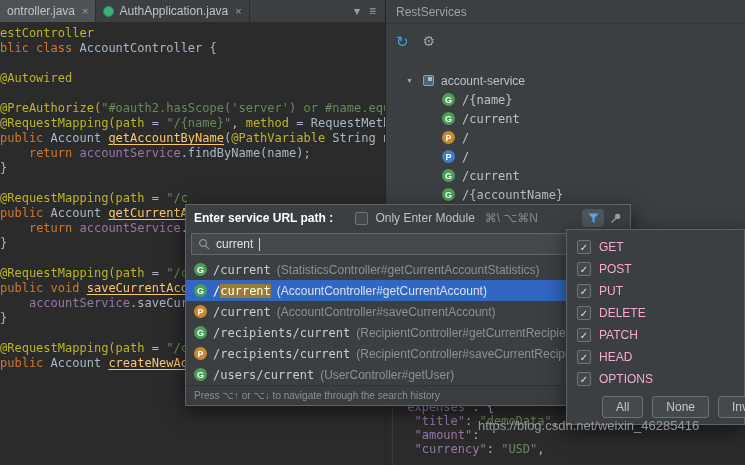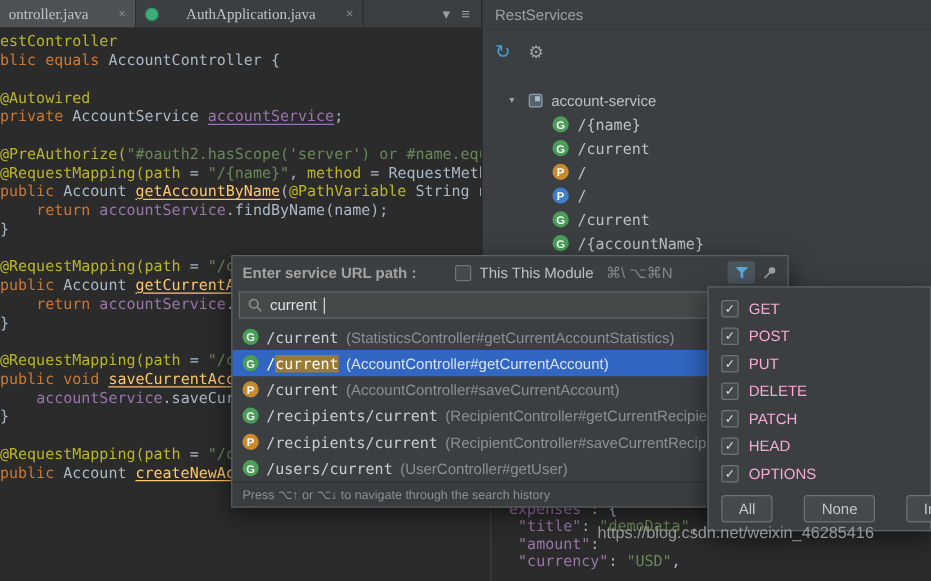--- a/index.html
+++ b/index.html
@@ -3,21 +3,21 @@
 <meta charset="utf-8">
 <style>
   html,body{margin:0;padding:0;background:#222;}
   #app{position:relative;width:745px;height:465px;background:#2b2b2b;overflow:hidden;
        font-family:"Liberation Sans",sans-serif;font-size:12px;color:#bbb;}
 
   
   #tabbar{position:absolute;left:0;top:0;width:385px;height:22px;background:#3c3f41;
           border-bottom:1px solid #282828;display:flex;align-items:stretch;z-index:1;}
   .tab{display:flex;align-items:center;padding:0 7px;border-right:1px solid #2c2e2f;
-       color:#bfc3c6;gap:22px;white-space:nowrap;font-family:Liberation Serif, serif;}
+       color:#bfc3c6;gap:5px;white-space:nowrap;}
   .tab.active{background:#4e5254;}
   .tab .close{color:#9a9da0;font-size:11px;margin-left:2px;}
   .springicon{width:11px;height:11px;border-radius:50%;background:#3ead7a;border:1px solid #2f8d62;box-sizing:border-box;}
   .tabbar-end{margin-left:auto;display:flex;align-items:center;gap:9px;padding-right:9px;color:#9da0a2;font-size:12px;}
 
   
   #editor{position:absolute;left:0;top:22px;width:385px;height:443px;background:#2b2b2b;
           overflow:hidden;font-family:"DejaVu Sans Mono",monospace;font-size:12px;
           line-height:15px;padding-top:4px;z-index:1;}
   .codeline{height:15px;white-space:pre;}
@@ -49,21 +49,21 @@
             border-top:1px solid #242627;font-family:"DejaVu Sans Mono",monospace;font-size:12px;
             line-height:14px;padding:6px 0 0 14px;overflow:hidden;z-index:2;box-sizing:border-box;}
   #jsonarea:before{content:'';position:absolute;left:6px;top:0;bottom:0;width:1px;background:#3a3d3e;}
   .jsonline{white-space:pre;color:#a9b7c6;}
   .key{color:#9876aa;} .val{color:#6a8759;}
 
   
   #popup{position:absolute;left:185px;top:204px;width:446px;background:#3c3f41;
          border:1px solid #5e6264;box-shadow:0 6px 20px rgba(0,0,0,.55);z-index:10;box-sizing:border-box;}
   #popup-header{height:26px;display:flex;align-items:center;padding:0 8px;}
-  #popup-title{font-weight:bold;color:#a3a3a3;}
+  #popup-title{font-weight:bold;color:#ffffff;}
   .spacer{flex:1;}
   .cb{display:inline-flex;align-items:center;justify-content:center;flex:none;width:13px;height:13px;
       background:#43494a;border:1px solid #6f7375;border-radius:2px;font-size:10px;color:#dfe2e4;box-sizing:border-box;}
   #module-label{margin-left:7px;color:#bdc1c4;white-space:nowrap;}
   #module-shortcut{margin-left:10px;color:#84888b;white-space:nowrap;}
   #filter-btn{margin-left:44px;width:22px;height:18px;background:#4c565e;border-radius:3px;
               display:flex;align-items:center;justify-content:center;flex:none;}
   #pin-btn{margin-left:6px;display:flex;align-items:center;flex:none;}
   #popup-search{padding:2px 5px 4px;}
   #search-field{height:22px;background:#45494a;border:1px solid #60666b;display:flex;align-items:center;
@@ -80,21 +80,21 @@
   #popup-footer{height:19px;border-top:1px solid #303334;display:flex;align-items:center;
                 padding-left:8px;color:#8b9094;font-size:10px;background:#3a3d3f;}
 
   
   #mfilter{position:absolute;left:566px;top:229px;width:179px;height:196px;background:#3c3f41;
            border:1px solid #5e6264;box-shadow:0 6px 20px rgba(0,0,0,.55);z-index:20;box-sizing:border-box;
            padding-top:6px;}
   .mrow{height:22px;display:flex;align-items:center;padding-left:10px;gap:8px;}
   .mrow .cb{width:14px;height:14px;}
   .mlabel{color:#f9a8d4;}
-  #mbuttons{display:flex;gap:25px;padding:6px 0 0 10px;}
+  #mbuttons{display:flex;gap:9px;padding:6px 0 0 10px;margin-left:25px;}
   .btn{height:22px;padding:0 13px;background:#45494b;border:1px solid #6c7174;border-radius:3px;
        color:#c3c7ca;display:flex;align-items:center;box-sizing:border-box;}
 
   
   #watermark{position:absolute;left:478px;top:418px;color:#a2a2a2;font-size:13px;z-index:30;opacity:.9;white-space:nowrap;}
 </style>
 </head>
 <body>
 
 <div id="app">
@@ -111,24 +111,23 @@
     </div>
     <div class="tabbar-end">
       <span>▾</span>
       <span>≡</span>
     </div>
   </div>
 
   <div id="editor">
     <div id="code-lines">
         <div class="codeline"><span class="ann">estController</span></div>
-        <div class="codeline"><span class="kw">blic equals </span><span class="pln">AccountController {</span></div>
+        <div class="codeline"><span class="kw">blic class </span><span class="pln">AccountController {</span></div>
         <div class="codeline">&nbsp;</div>
         <div class="codeline"><span class="ann">@Autowired</span></div>
-        <div class="codeline"><span class="kw">private </span><span class="pln">AccountService </span><span class="fld u">accountService</span><span class="pln">;</span></div>
         <div class="codeline">&nbsp;</div>
         <div class="codeline"><span class="ann">@PreAuthorize(</span><span class="str">"#oauth2.hasScope('server') or #name.equals(</span></div>
         <div class="codeline"><span class="ann">@RequestMapping(path</span><span class="pln"> = </span><span class="str">"/{name}"</span><span class="pln">, </span><span class="ann">method</span><span class="pln"> = </span><span class="pln">RequestMethod</span></div>
         <div class="codeline"><span class="kw">public </span><span class="pln">Account </span><span class="mth u">getAccountByName</span><span class="pln">(</span><span class="ann">@PathVariable </span><span class="pln">String name</span></div>
         <div class="codeline"><span class="pln">    </span><span class="kw">return </span><span class="fld">accountService</span><span class="pln">.findByName(name);</span></div>
         <div class="codeline"><span class="pln">}</span></div>
         <div class="codeline">&nbsp;</div>
         <div class="codeline"><span class="ann">@RequestMapping(path</span><span class="pln"> = </span><span class="str">"/c</span></div>
         <div class="codeline"><span class="kw">public </span><span class="pln">Account </span><span class="mth u">getCurrentA</span></div>
         <div class="codeline"><span class="pln">    </span><span class="kw">return </span><span class="fld">accountService</span><span class="pln">.</span></div>
@@ -190,21 +189,21 @@
         <div class="jsonline"><span class="pln">  </span><span class="key">"amount"</span><span class="pln">: </span></div>
         <div class="jsonline"><span class="pln">  </span><span class="key">"currency"</span><span class="pln">: </span><span class="val">"USD"</span><span class="pln">,</span></div>
       </div>
   </div>
 
   <div id="popup">
     <div id="popup-header">
       <span id="popup-title">Enter service URL path :</span>
       <span class="spacer"></span>
       <span class="cb"></span>
-      <span id="module-label">This This Module</span>
+      <span id="module-label">Only Enter Module</span>
       <span id="module-shortcut">⌘\ ⌥⌘N</span>
       <span id="filter-btn">
         <svg width="11" height="11" viewBox="0 0 11 11">
             <path d="M0.5 0.5 H10.5 L6.6 5 V10.2 L4.4 8.6 V5 Z" fill="#59a7e8"></path>
           </svg>
       </span>
       <span id="pin-btn">
         <svg width="12" height="12" viewBox="0 0 12 12">
             <circle cx="7.6" cy="4.4" r="2.6" fill="#9aa0a4"></circle>
             <line x1="5.8" y1="6.2" x2="1.6" y2="10.4" stroke="#9aa0a4" stroke-width="1.4"></line>

